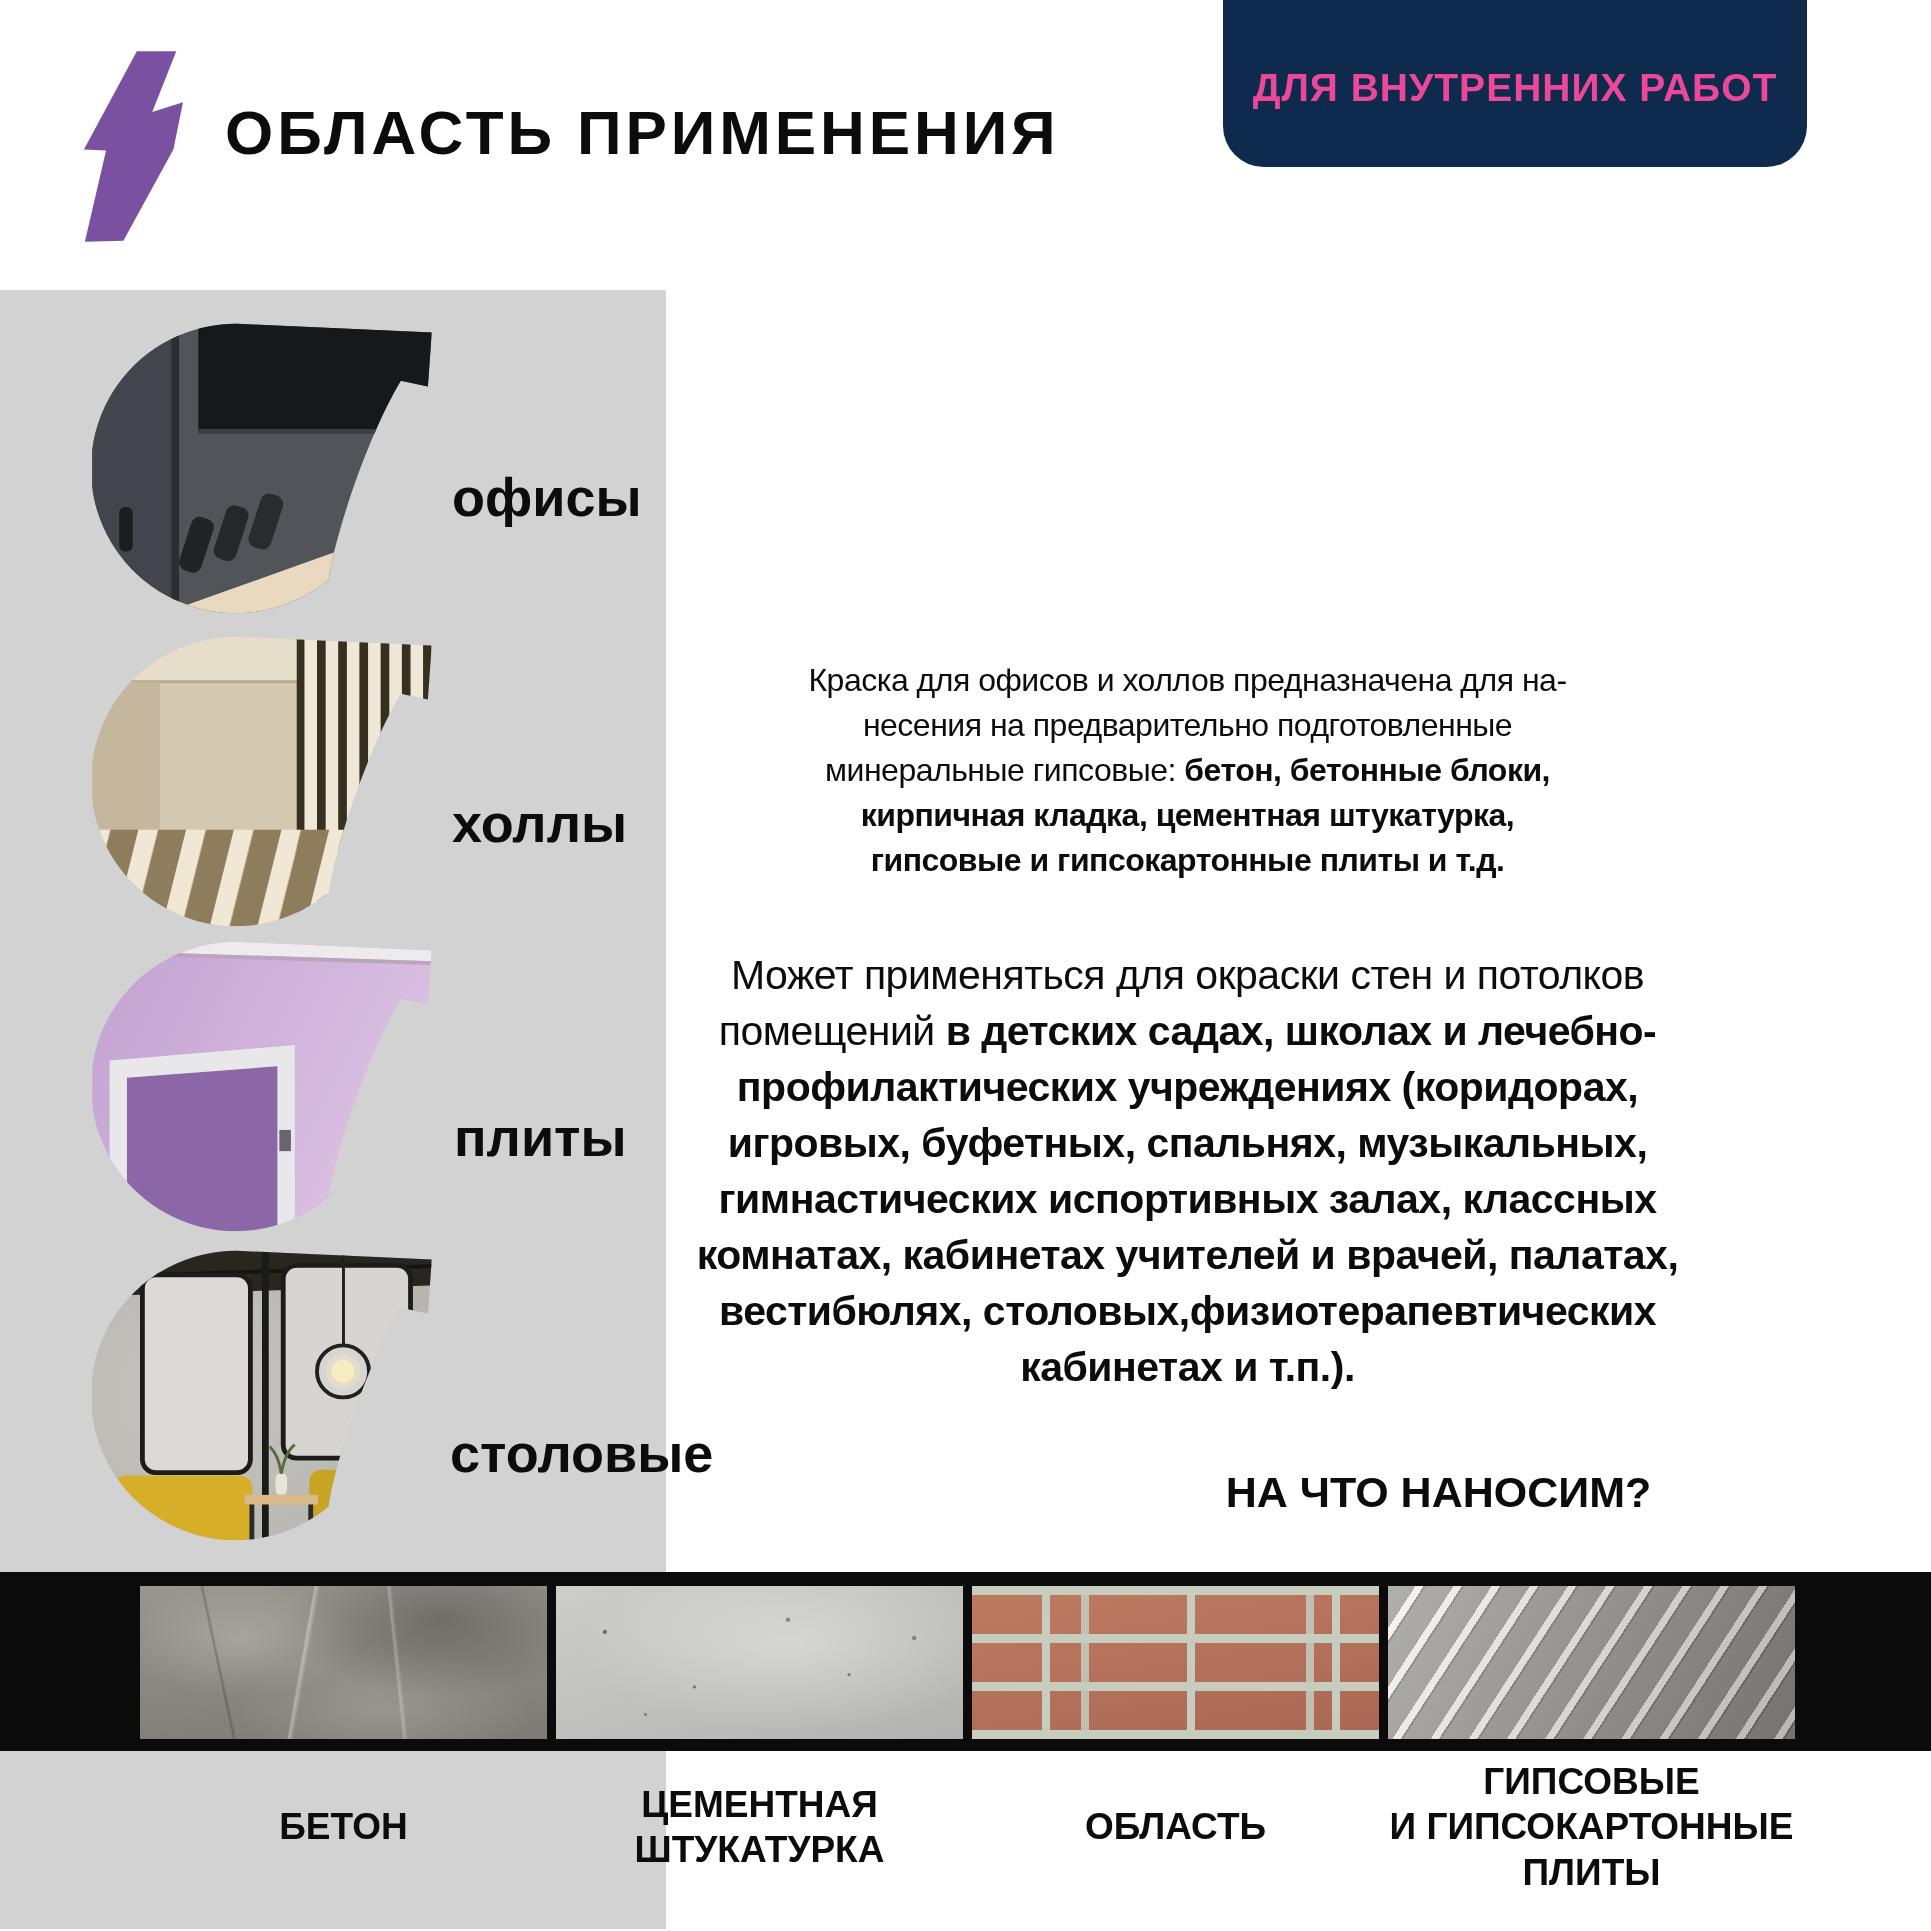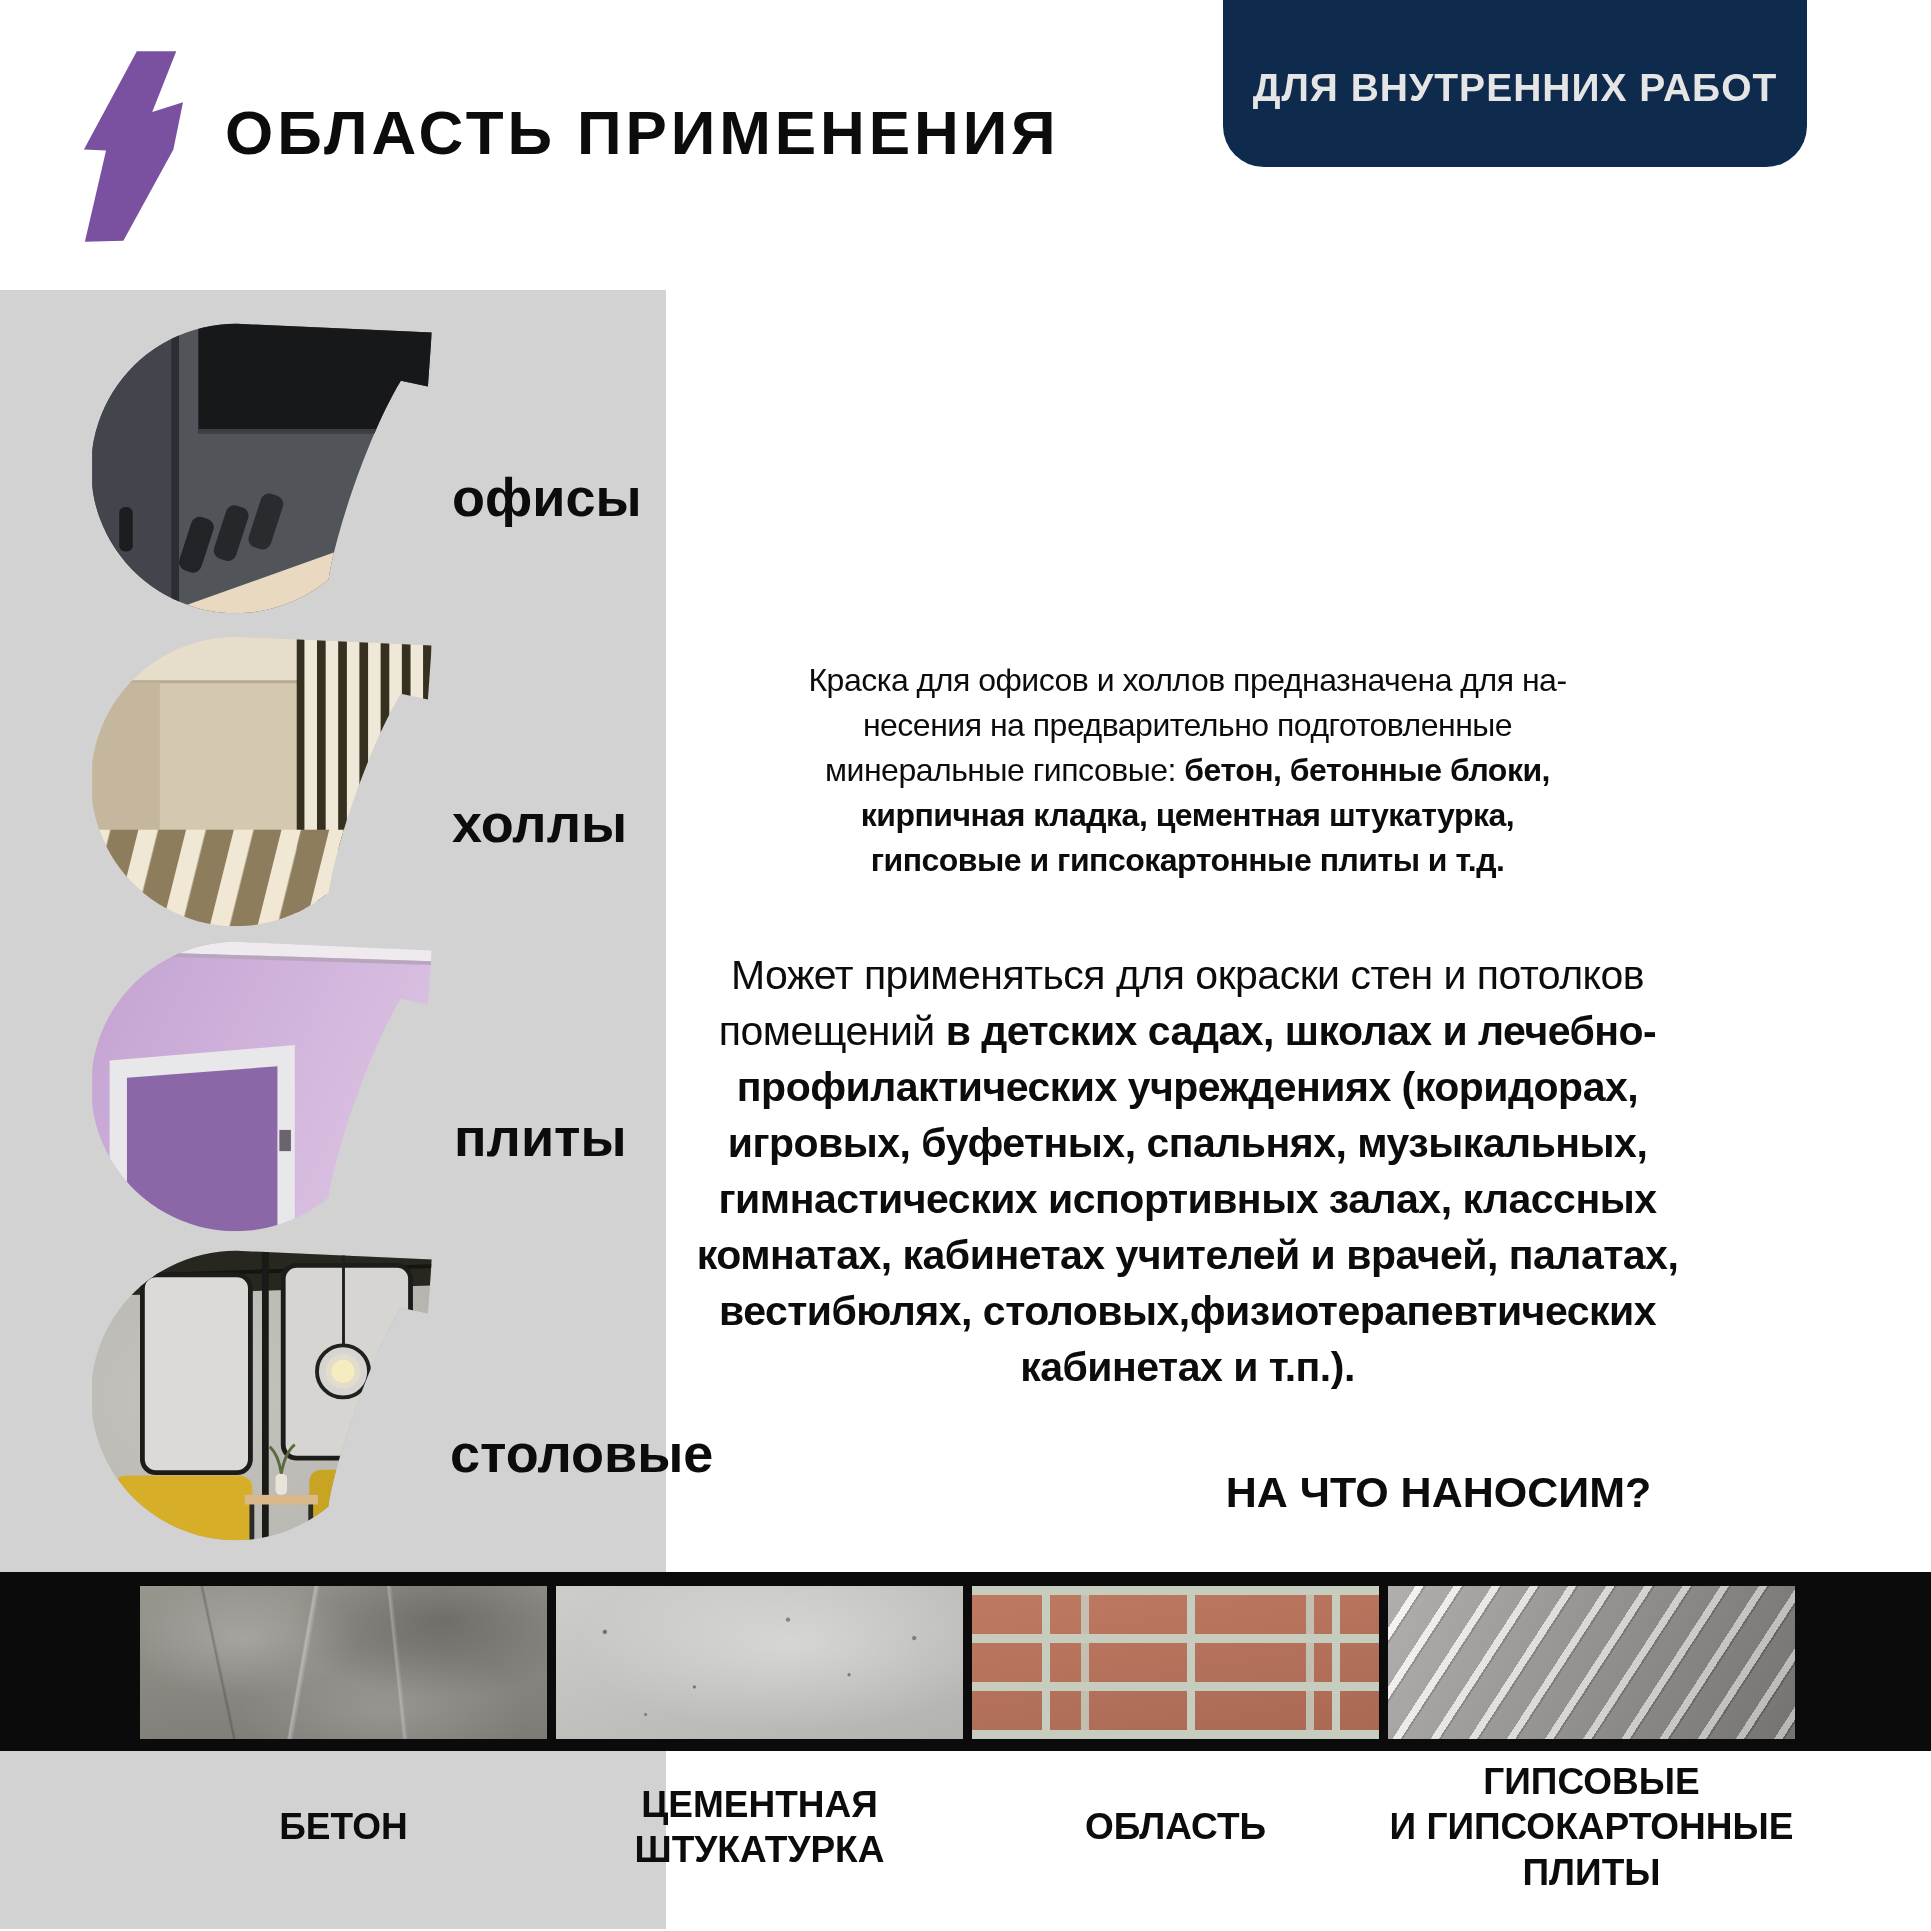--- a/index.html
+++ b/index.html
@@ -6,21 +6,21 @@
   .poster{position:relative;width:1931px;height:1929px;background:#ffffff;overflow:hidden;
           font-family:"Liberation Sans","DejaVu Sans",sans-serif;color:#0c0c0c;}
 
   
   .logo{position:absolute;left:82px;top:51px;width:101px;height:193px;}
   .page-title{position:absolute;left:225px;top:102px;font-size:62px;font-weight:700;
               letter-spacing:3.9px;line-height:1;white-space:nowrap;}
   .badge{position:absolute;left:1223px;top:0;width:584px;height:167px;background:#0e2a4c;
          border-radius:0 0 41px 41px;display:flex;align-items:center;justify-content:center;
          padding-top:9.7px;box-sizing:border-box;}
-  .badge span{color:#e5e5e5;font-weight:700;font-size:39px;letter-spacing:1px;white-space:nowrap;}
+  .badge span{color:#ec4899;font-weight:700;font-size:39px;letter-spacing:1px;white-space:nowrap;}
 
   
   .sidebar{position:absolute;left:0;top:290px;width:666px;height:1641px;background:#d2d2d2;}
 
   .circle-item{position:absolute;width:367px;height:299px;}
   .side-label{position:absolute;font-size:54px;font-weight:700;white-space:nowrap;}
 
   
   .para{position:absolute;left:618px;width:1139px;text-align:center;letter-spacing:-0.5px;}
   .para.p1{top:622px;font-size:32px;line-height:45px;margin-top:36px;}

